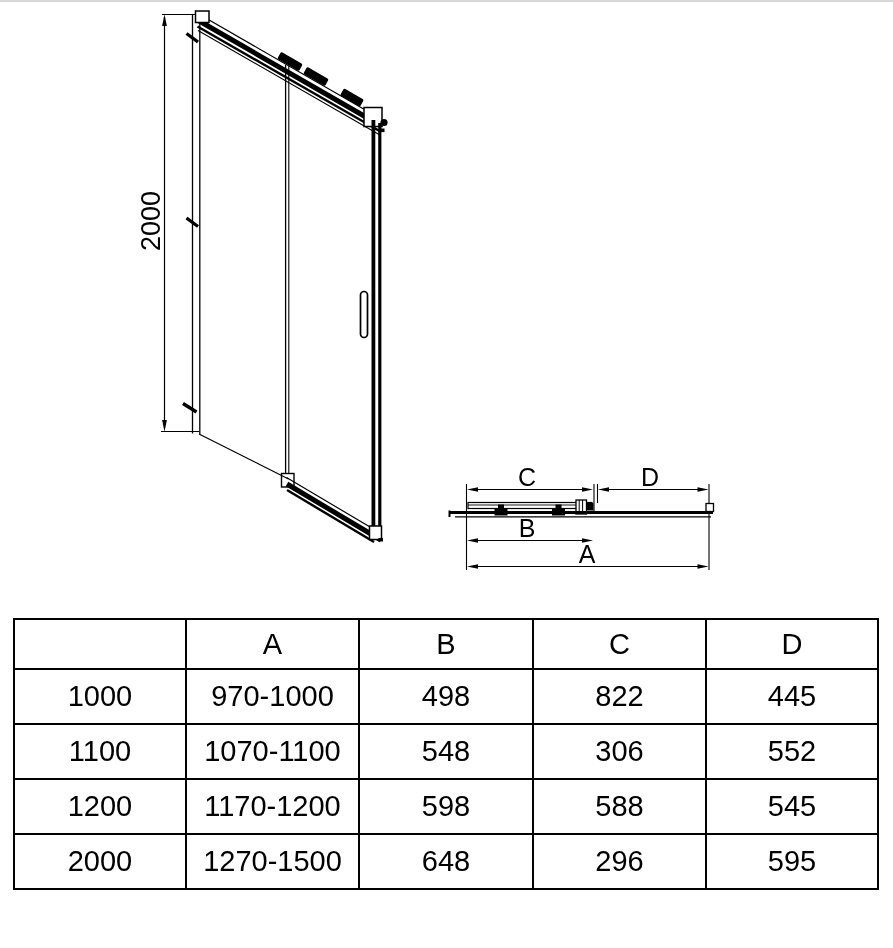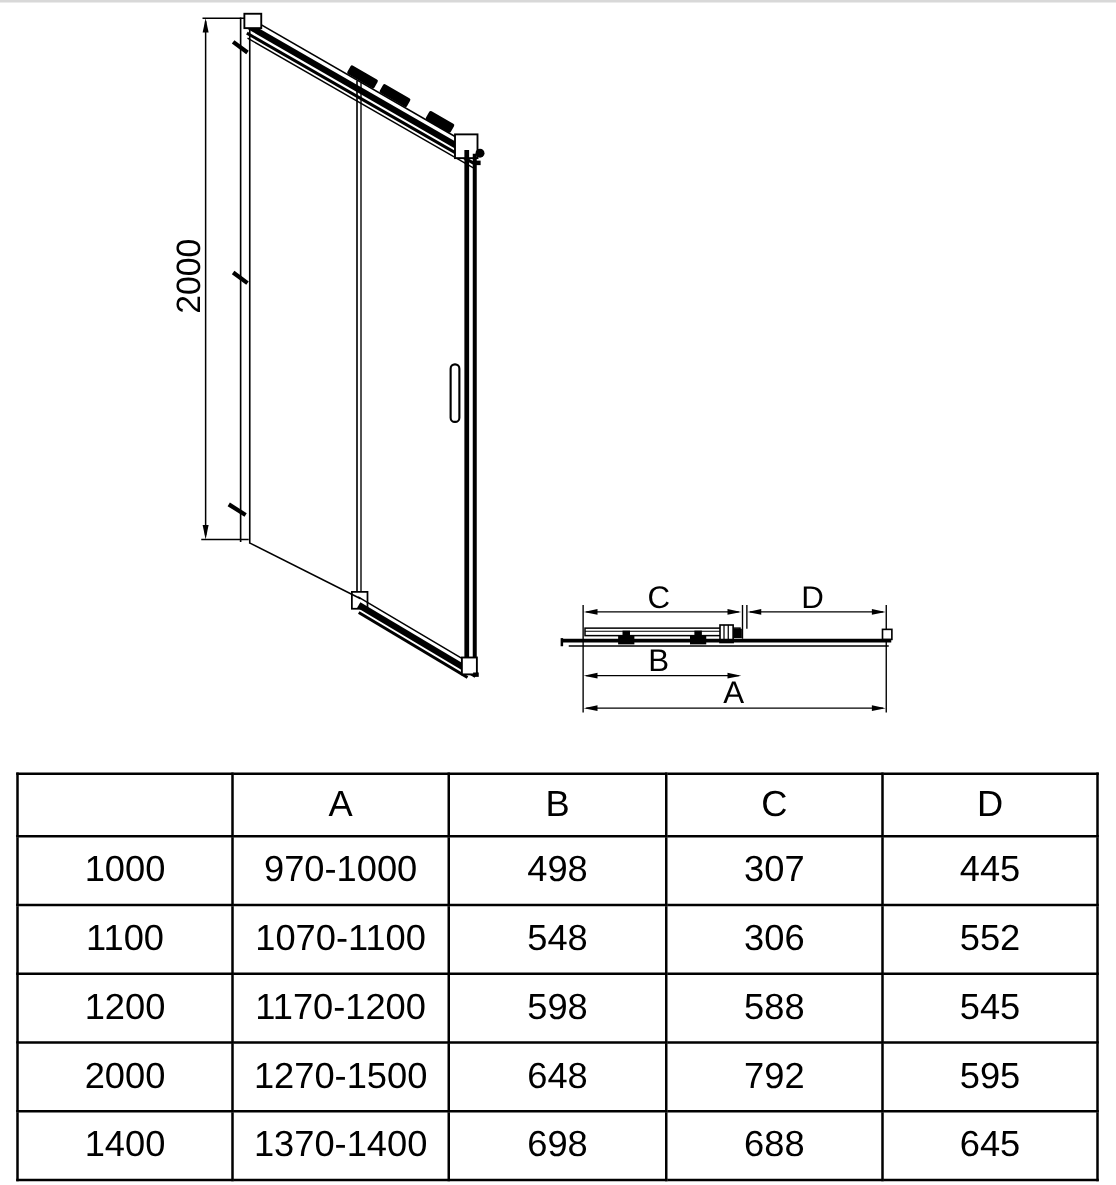--- a/index.html
+++ b/index.html
@@ -168,46 +168,39 @@
         <th>B</th>
         <th>C</th>
         <th>D</th>
       </tr>
     </thead>
     <tbody>
       <tr>
         <td>1000</td>
         <td>970-1000</td>
         <td>498</td>
-        <td>307</td>
+        <td>822</td>
         <td>445</td>
       </tr>
       <tr>
         <td>1100</td>
         <td>1070-1100</td>
         <td>548</td>
         <td>306</td>
         <td>552</td>
       </tr>
       <tr>
         <td>1200</td>
         <td>1170-1200</td>
         <td>598</td>
         <td>588</td>
         <td>545</td>
       </tr>
       <tr>
         <td>2000</td>
         <td>1270-1500</td>
         <td>648</td>
-        <td>792</td>
+        <td>296</td>
         <td>595</td>
-      </tr>
-      <tr>
-        <td>1400</td>
-        <td>1370-1400</td>
-        <td>698</td>
-        <td>688</td>
-        <td>645</td>
       </tr>
     </tbody>
   </table>
 </div>
 
 </body></html>

